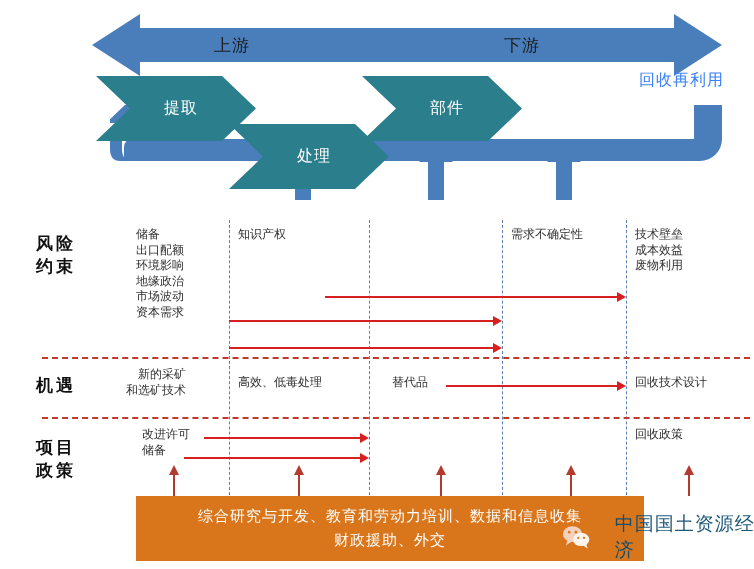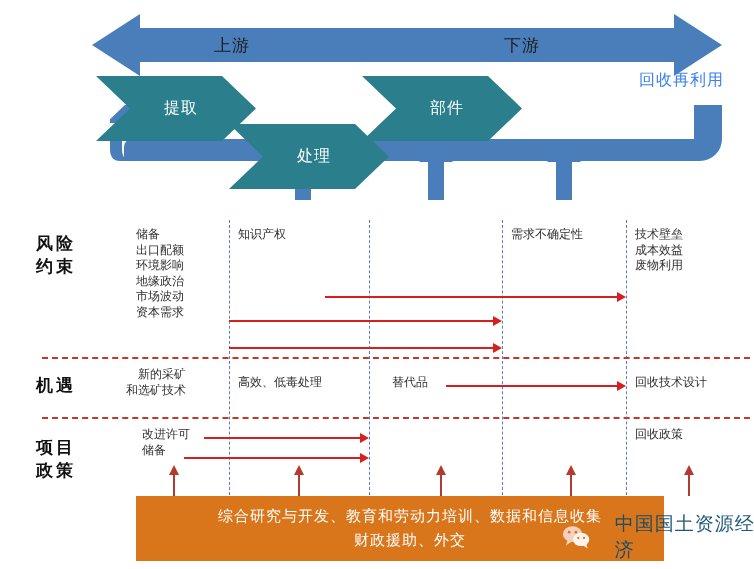--- a/index.html
+++ b/index.html
@@ -91,21 +91,20 @@
   }
 
   
   #banner{
     left:122px;top:496px;width:508px;height:65px;
     background:#d9761c;
     display:flex;flex-direction:column;align-items:center;justify-content:center;
     color:#ffffff;font-size:15px;line-height:1.55;letter-spacing:1px;
     font-family:"Liberation Serif","DejaVu Serif",serif;
     text-align:center;
-    padding-left:20px;
   }
   #watermark{
     left:548px;top:520px;width:206px;height:34px;
     display:flex;align-items:center;gap:24px;
     color:#0c4a6e;font-size:19px;letter-spacing:1px;
     font-family:"Liberation Serif","DejaVu Serif",serif;
     opacity:.92;pointer-events:none;
   }
 </style>
 </head>

